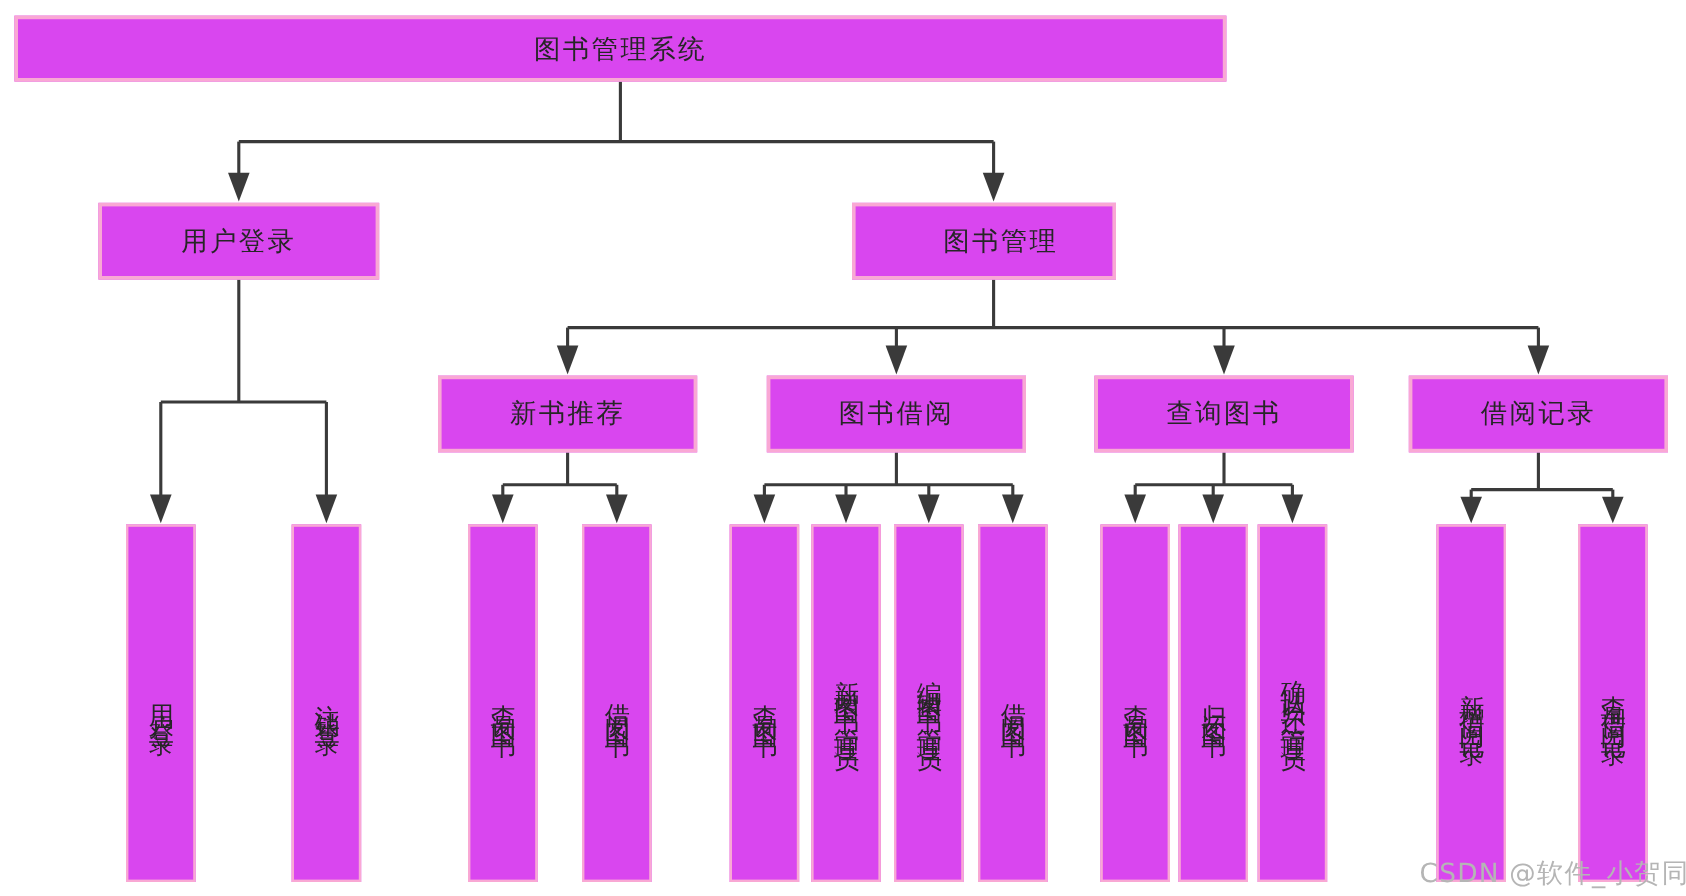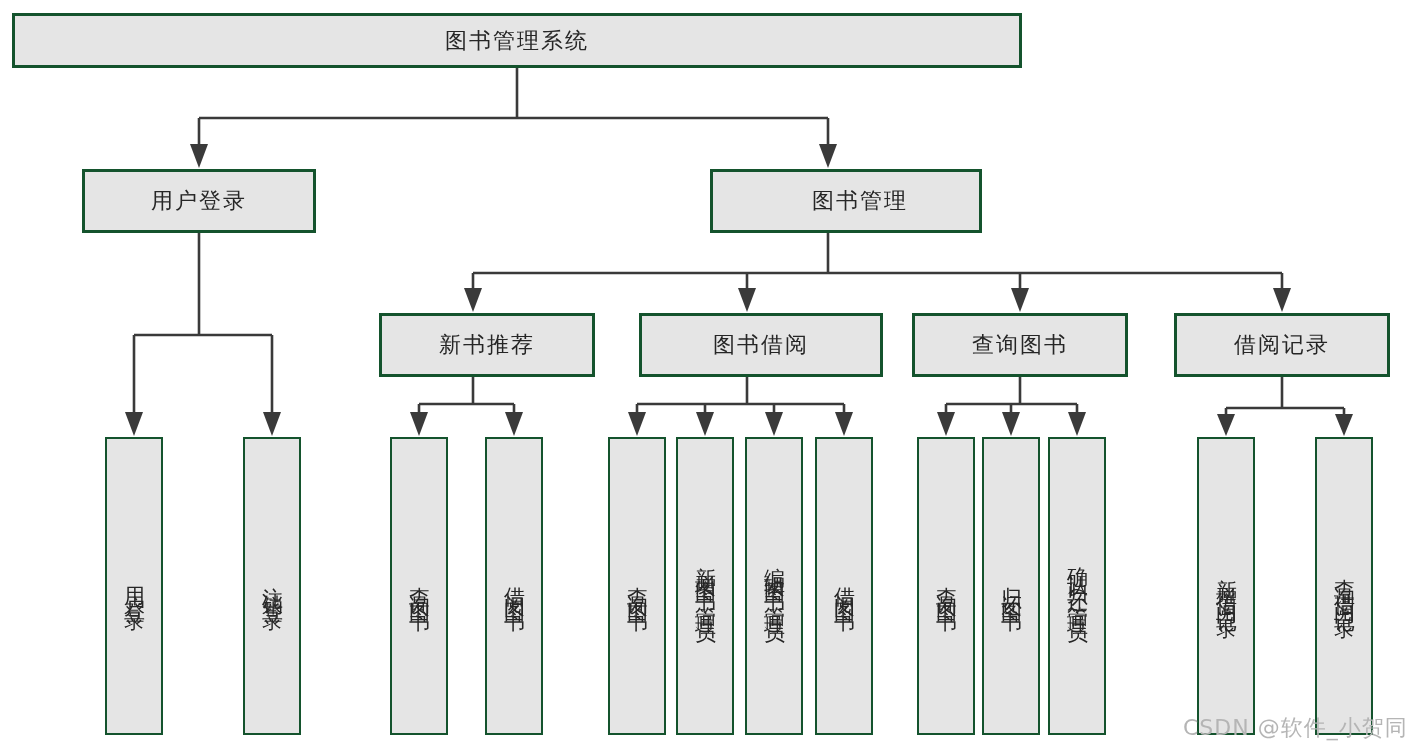--- a/index.html
+++ b/index.html
@@ -15,22 +15,22 @@
     position: absolute;
     left: 0; top: 0;
     width: 1405px; height: 747px;
     z-index: 1;
   }
   #connectors line { stroke: #3a3a3a; stroke-width: 2.6; }
   #connectors polygon { fill: #3a3a3a; }
   .node {
     position: absolute;
     box-sizing: border-box;
-    border: 3px solid #14532d;
-    background: #e5e5e5;
+    border: 3px solid #f9a8d4;
+    background: #d946ef;
     display: flex;
     align-items: center;
     justify-content: center;
     color: #262626;
     z-index: 2;
   }
   .h-node span {
     font-size: 22px;
     letter-spacing: 2px;
     white-space: nowrap;
@@ -43,23 +43,23 @@
   }
   .leaf span {
     writing-mode: vertical-rl;
     text-orientation: mixed;
     font-size: 21px;
     line-height: 1;
     letter-spacing: 8px;
   }
   .root-node   { left: 12px;  top: 13px;  width: 1010px; height: 55px; }
   .n-user-login{ left: 82px;  top: 169px; width: 234px;  height: 64px; }
-  .n-book-mgmt { left: 710px; top: 169px; width: 272px;  height: 64px; padding-left: 28px; }
-  .n-new-book  { left: 379px; top: 313px; width: 216px;  height: 64px; }
-  .n-book-borrow   { left: 639px;  top: 313px; width: 244px; height: 64px; }
+  .n-book-mgmt { left: 710px; top: 169px; width: 220px;  height: 64px; padding-left: 28px; }
+  .n-new-book  { left: 365px; top: 313px; width: 216px;  height: 64px; }
+  .n-book-borrow   { left: 639px;  top: 313px; width: 216px; height: 64px; }
   .n-current-borrow{ left: 912px;  top: 313px; width: 216px; height: 64px; }
   .n-borrow-record { left: 1174px; top: 313px; width: 216px; height: 64px; }
   .l-user-login { left: 105px; }
   .l-logout     { left: 243px; }
   .l-nb-query   { left: 390px; }
   .l-nb-borrow  { left: 485px; }
   .l-bb-query   { left: 608px; }
   .l-bb-add     { left: 676px; }
   .l-bb-edit    { left: 745px; }
   .l-bb-borrow  { left: 815px; }

